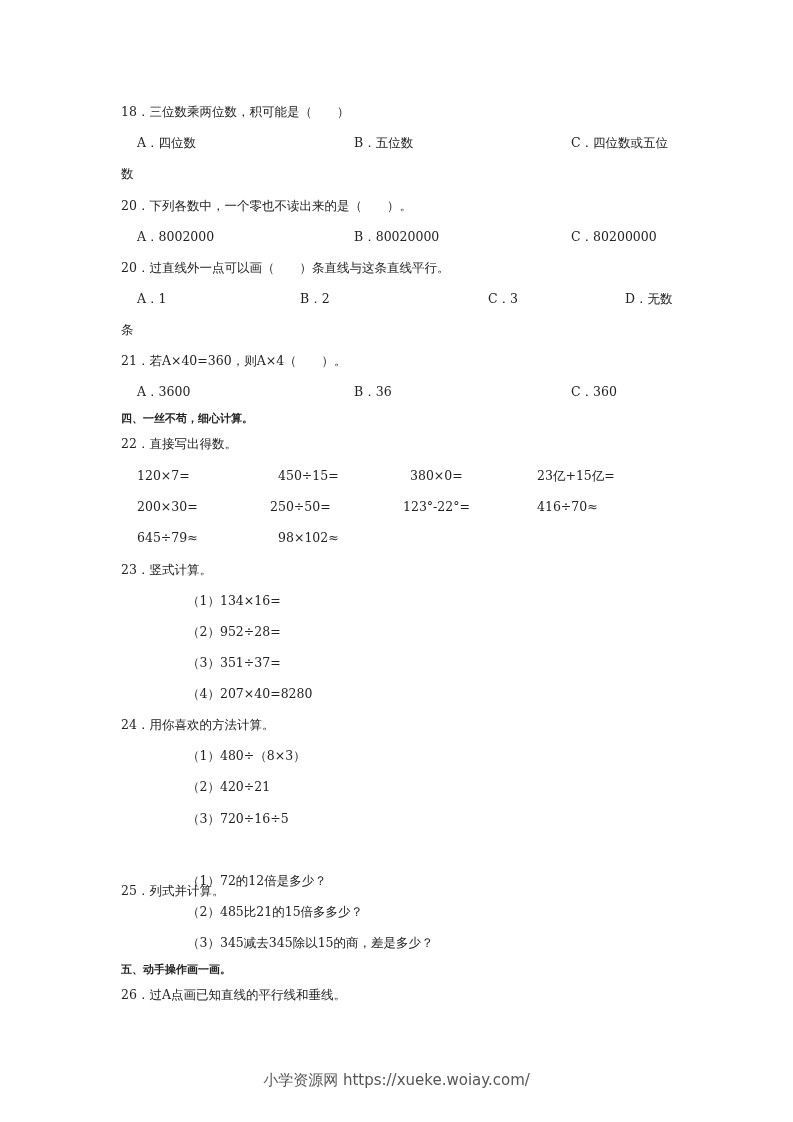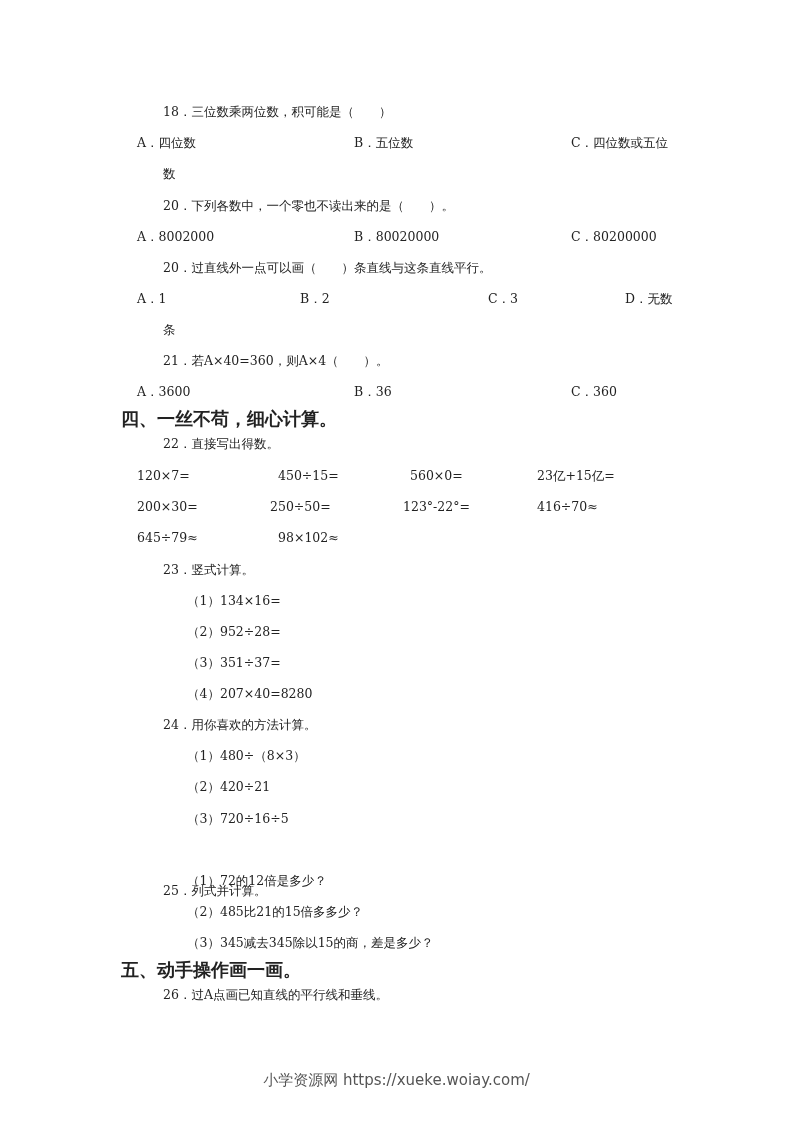--- a/index.html
+++ b/index.html
@@ -2,23 +2,23 @@
 <html><head>
   <meta charset="utf-8">
   <style>
     html, body { margin: 0; padding: 0; background: #ffffff; }
     body {
       width: 793px; height: 1122px; position: relative; overflow: hidden;
       font-family: "DejaVu Serif", "Liberation Serif", serif;
       color: #222; font-size: 12.5px;
     }
     .line { position: absolute; white-space: nowrap; line-height: 16px; }
-    .q { left: 121px; margin-left: 42px; }
+    .q { left: 121px; }
     .opt { position: absolute; white-space: nowrap; line-height: 16px; }
-    .bold { font-family: "DejaVu Sans", "Liberation Sans", sans-serif; font-weight: bold; font-size: 18px; left: 121px; }
+    .bold { font-family: "DejaVu Sans", "Liberation Sans", sans-serif; font-weight: bold; font-size: 11px; left: 121px; }
     .sub { left: 145px; margin-left: 42px; }
     .footer {
       position: absolute; left: 0; width: 793px; top: 1071px; text-align: center;
       font-family: "DejaVu Sans", "Liberation Sans", sans-serif; font-size: 15px; color: #555;
     }
   </style>
 </head>
 <body>
 
 <div class="line q" style="top:104px">18．三位数乘两位数，积可能是（　　）</div>
@@ -42,21 +42,21 @@
 <div class="line q" style="top:353px">21．若A×40=360，则A×4（　　）。</div>
 <div class="opt" style="left:137px;top:384px">A．3600</div>
 <div class="opt" style="left:354px;top:384px">B．36</div>
 <div class="opt" style="left:571px;top:384px">C．360</div>
 
 <div class="line bold" style="top:411px">四、一丝不苟，细心计算。</div>
 <div class="line q" style="top:436px">22．直接写出得数。</div>
 
 <div class="opt" style="left:137px;top:468px">120×7=</div>
 <div class="opt" style="left:278px;top:468px">450÷15=</div>
-<div class="opt" style="left:410px;top:468px">560×0=</div>
+<div class="opt" style="left:410px;top:468px">380×0=</div>
 <div class="opt" style="left:537px;top:468px">23亿+15亿=</div>
 
 <div class="opt" style="left:137px;top:499px">200×30=</div>
 <div class="opt" style="left:270px;top:499px">250÷50=</div>
 <div class="opt" style="left:403px;top:499px">123°-22°=</div>
 <div class="opt" style="left:537px;top:499px">416÷70≈</div>
 
 <div class="opt" style="left:137px;top:530px">645÷79≈</div>
 <div class="opt" style="left:278px;top:530px">98×102≈</div>
 

